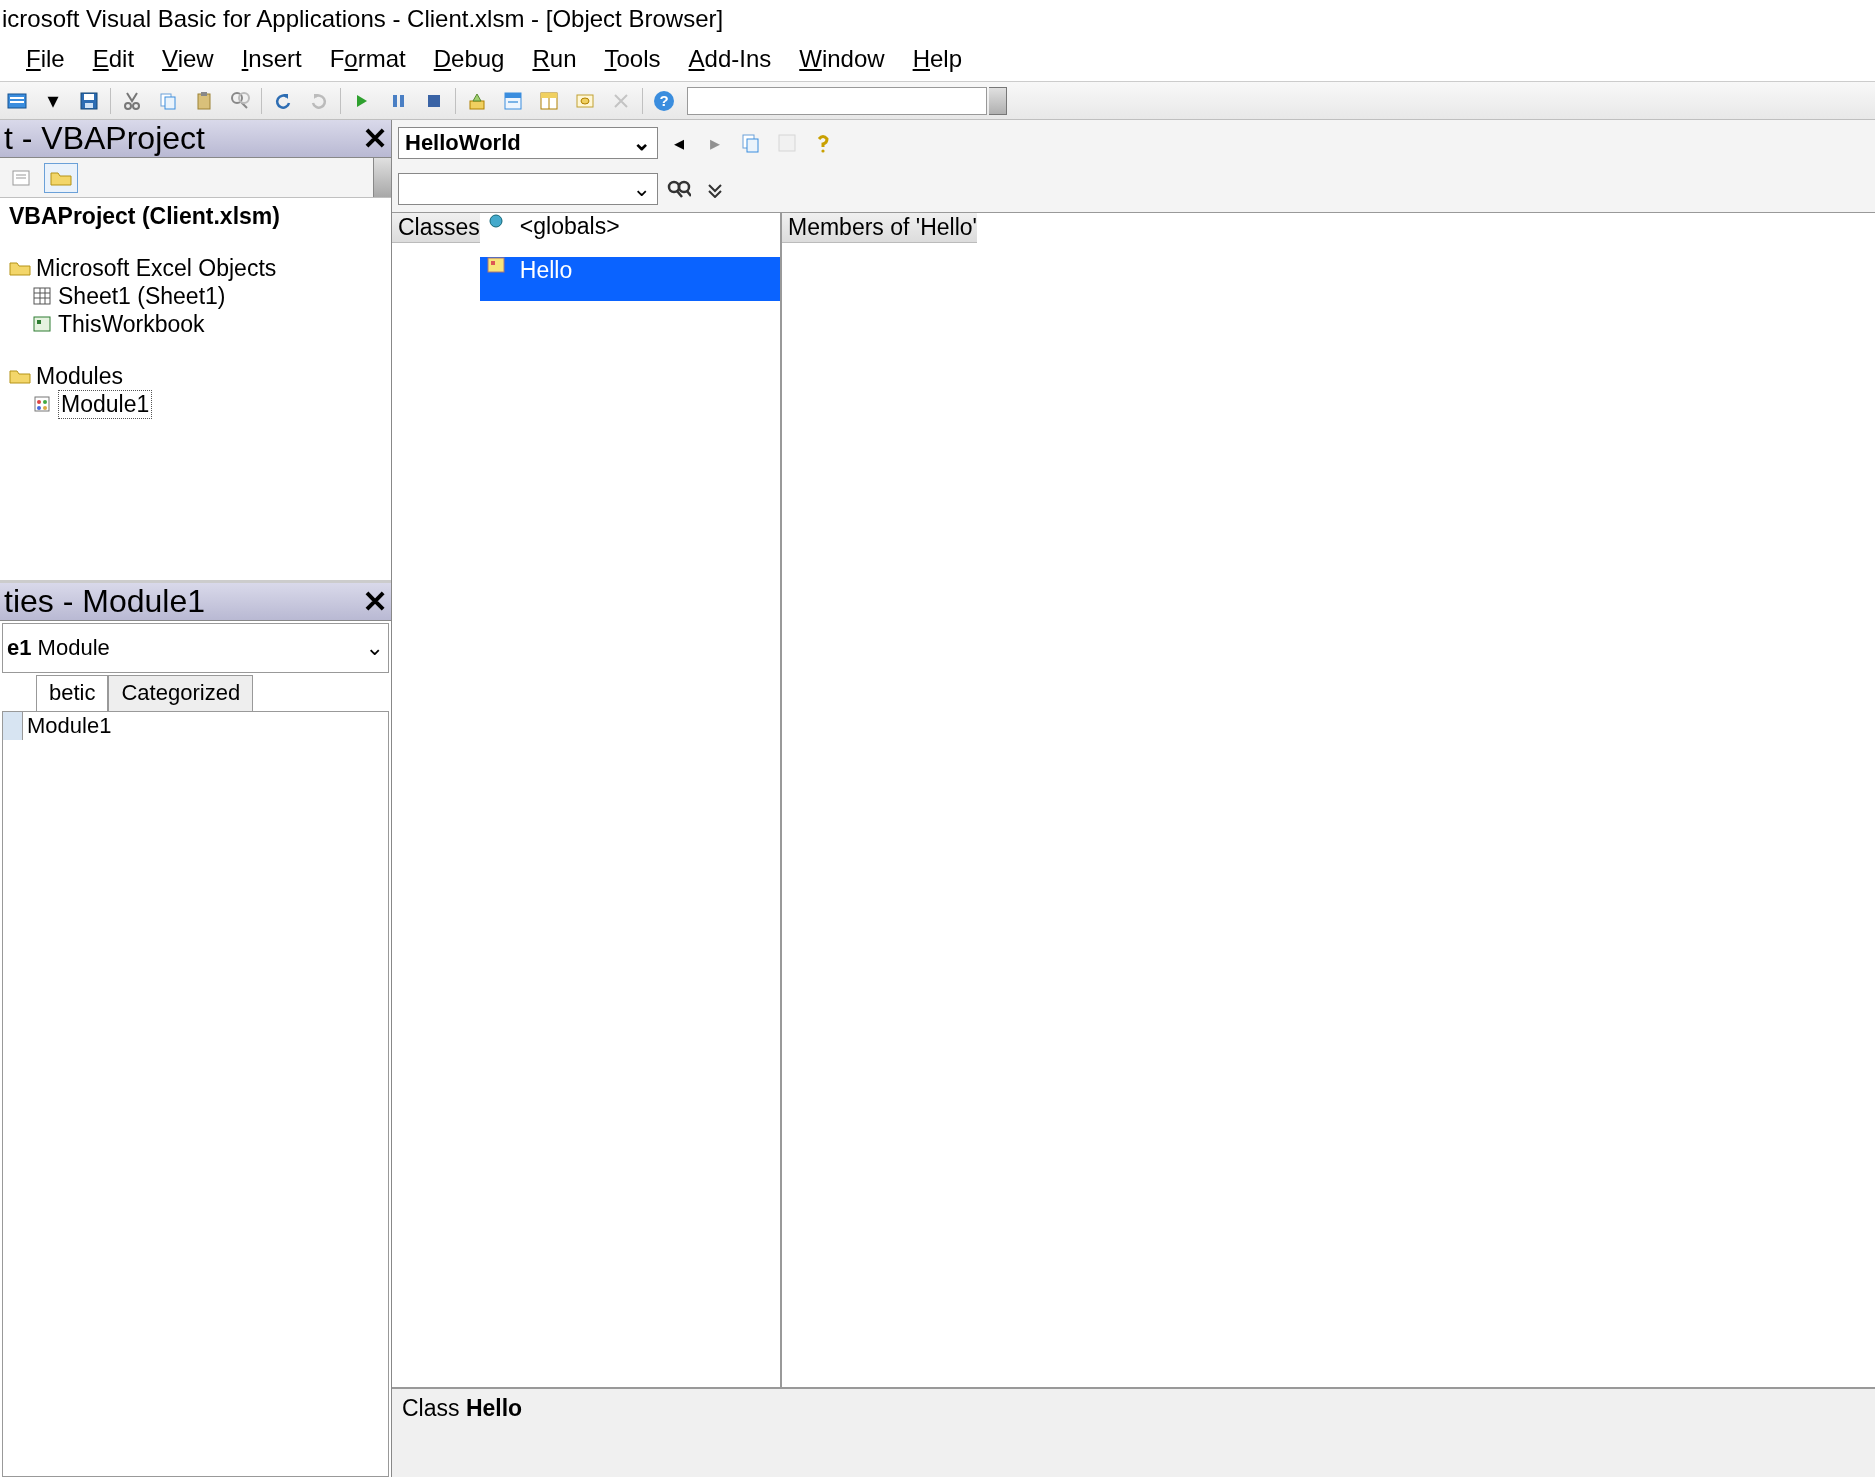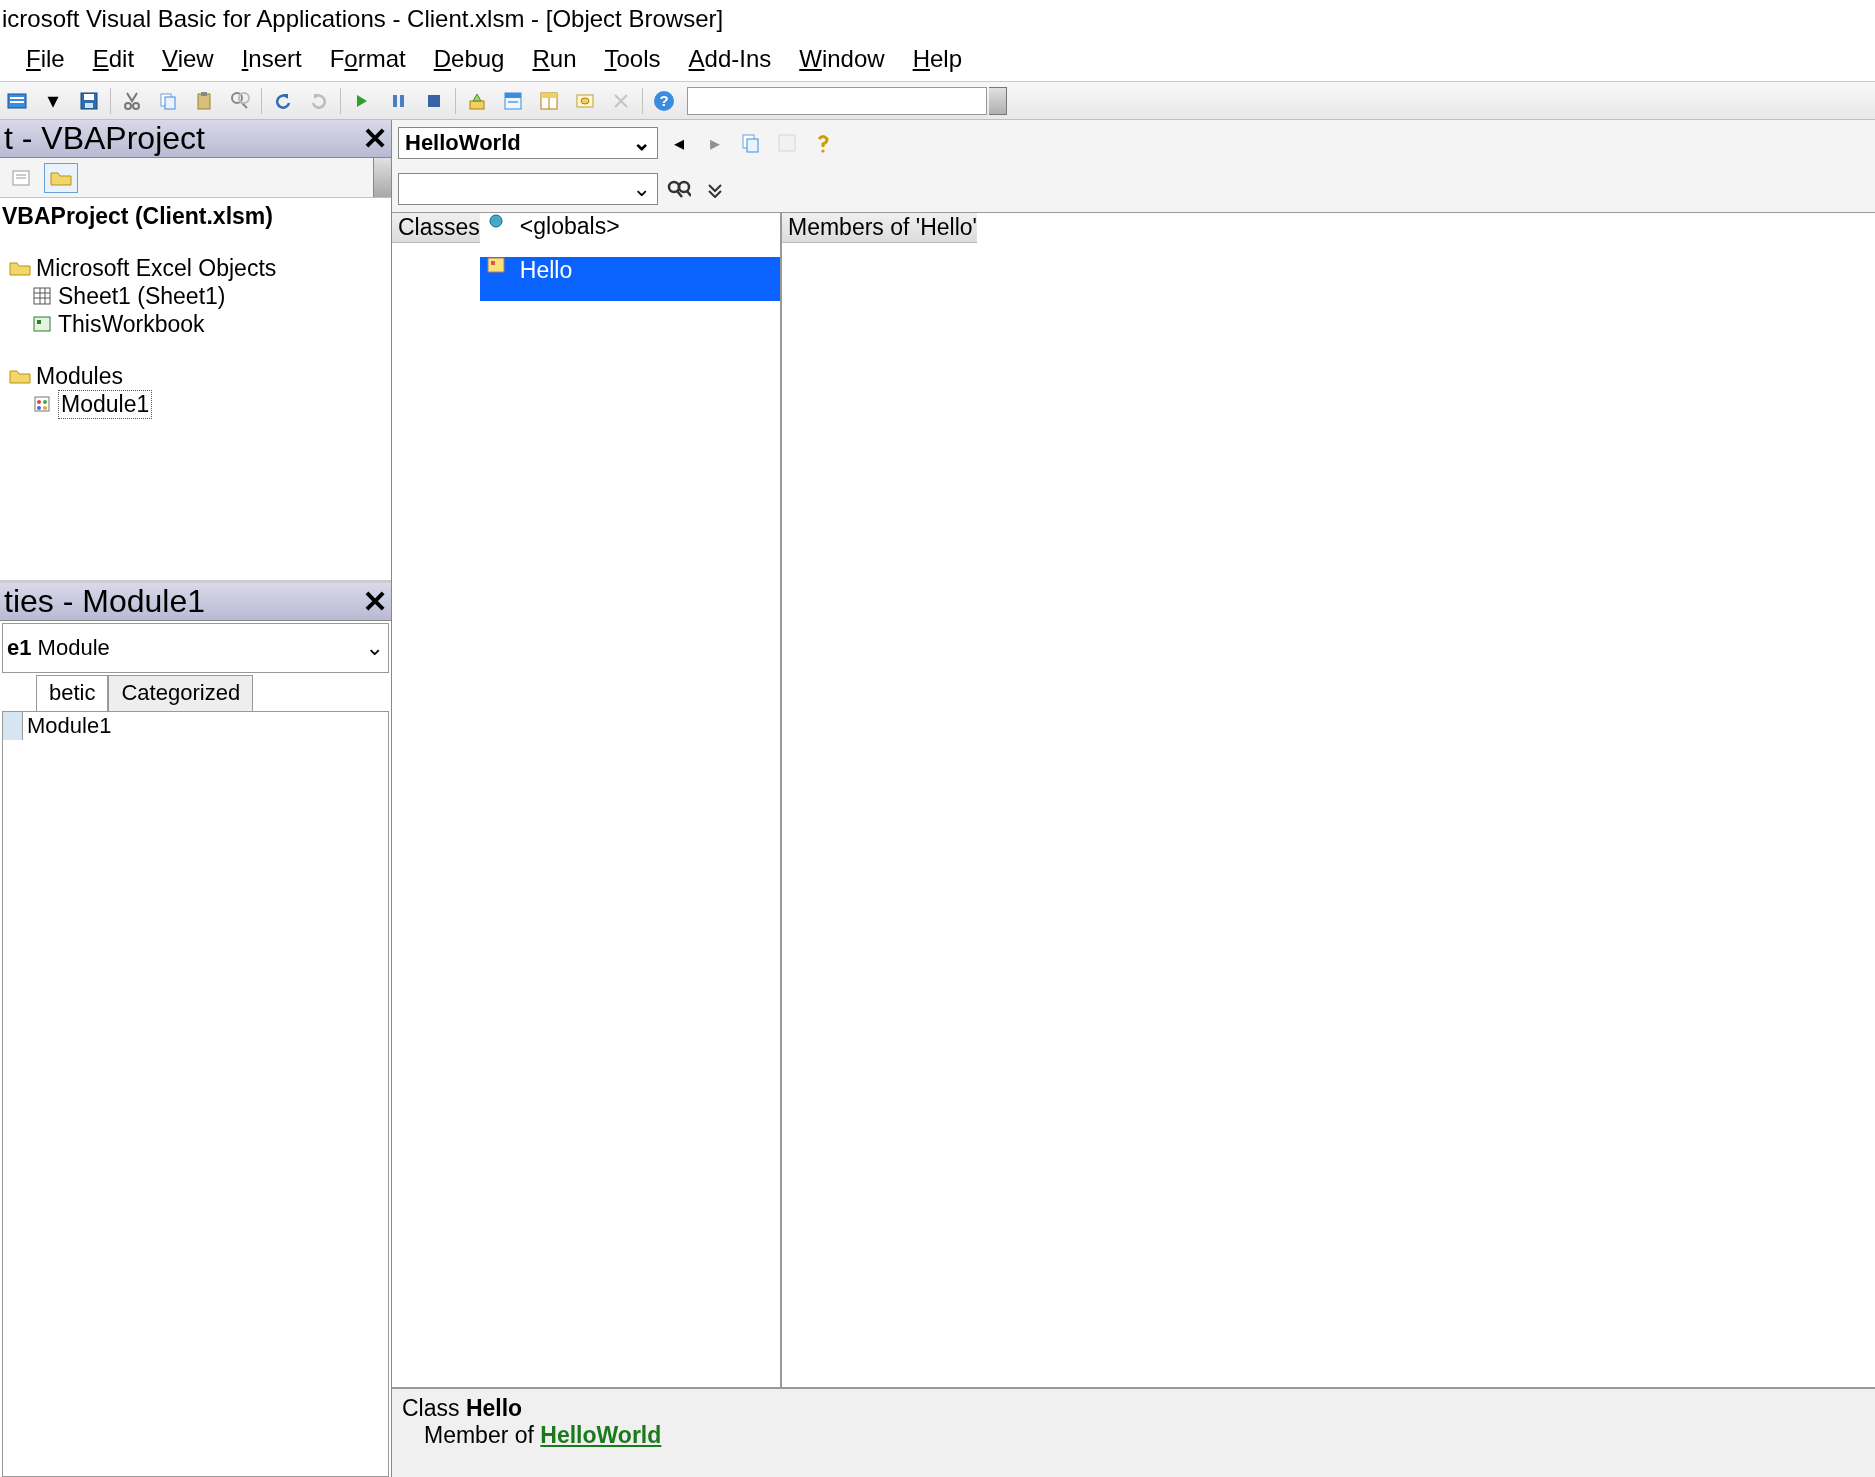--- a/index.html
+++ b/index.html
@@ -33,21 +33,21 @@
 
 
 .proj-tb { height: 40px; display: flex; align-items: center; gap: 6px; padding: 4px; background: #f4f4f4; border-bottom: 1px solid #c0c0c0; position: relative; }
 .proj-tb .folder-btn { width: 34px; height: 30px; border: 1px solid #6aa0d8; background: #eaf2fb; display:flex; align-items:center; justify-content:center; }
 .proj-tb .scroll-end { position:absolute; right:0; top:0; width:18px; height:100%; background:linear-gradient(#e0e0e0,#a8a8a8); border-left:1px solid #888; }
 
 
 .tree { flex: 0 0 auto; height: 382px; background: #fff; font-size: 23px; padding-top: 4px; }
 .tree-row { display: flex; align-items: center; height: 28px; white-space: nowrap; cursor: pointer; }
 .tree-row .ic { width: 24px; height: 20px; display:inline-flex; align-items:center; justify-content:center; margin-right: 4px; }
-.indent0 { padding-left: 2px; font-weight: bold; }
+.indent0 { padding-left: 9px; font-weight: bold; }
 .indent1 { padding-left: 8px; margin-top: 24px; }
 .indent2 { padding-left: 30px; }
 .tree-row.sel span.lbl { border: 1px dotted #555; padding: 0 2px; }
 
 
 .props { flex: 1; display:flex; flex-direction:column; border-top: 3px solid #ccc; }
 .props-combo { height: 50px; border: 1px solid #999; margin: 2px; display:flex; align-items:center; padding-left: 4px; position:relative; }
 .props-combo .chev { position:absolute; right:4px; }
 .props-tabs { display:flex; height: 36px; padding-left: 36px; }
 .props-tabs .tab { padding: 4px 12px; border: 1px solid #999; border-bottom: none; cursor:pointer; font-size: 22px; }
@@ -401,20 +401,17 @@
       <div class="ob-panel members">
         <div class="ob-head">Members of 'Hello'</div>
         <div class="ob-list"></div>
       </div>
     </div>
 
     <div class="ob-details">
       <div>
         <span>Class </span><span class="bold">Hello</span>
       </div>
-      <div style="padding-left: 22px;">
-        <span>Member of </span><span class="link">HelloWorld</span>
-      </div>
     </div>
 
   </div>
 
 </div>
 
 </body></html>

